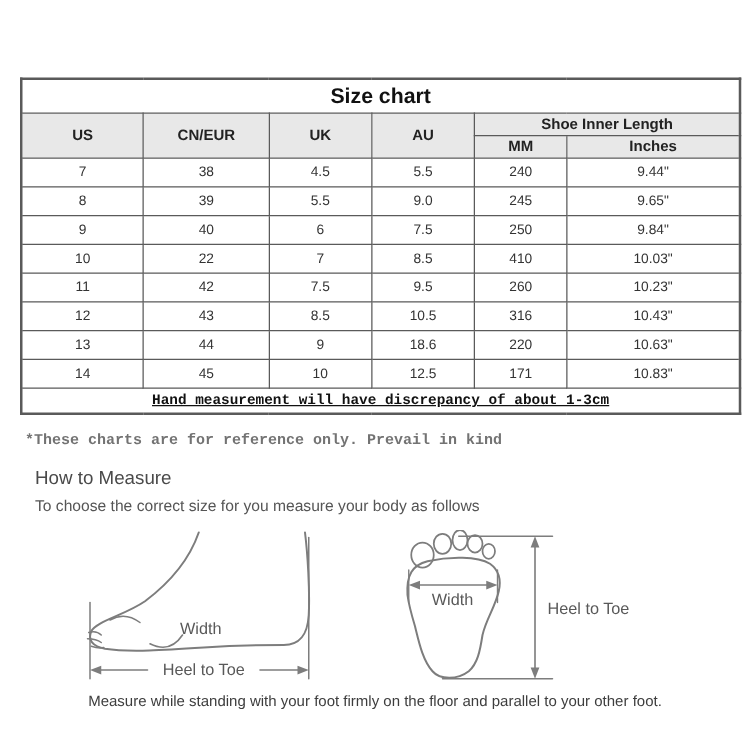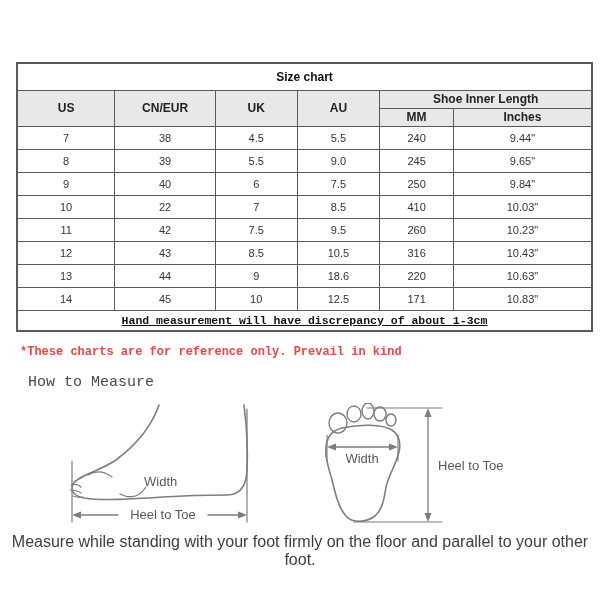--- a/index.html
+++ b/index.html
@@ -18,21 +18,21 @@
   }
   table.size-chart th, table.size-chart td {
     border: 1px solid #5a5a5a;
     text-align: center;
     vertical-align: middle;
     overflow: hidden;
     white-space: nowrap;
   }
   tr.title-row th {
     height: 27px;
-    font-size: 12px;
+    font-size: 17px;
     font-weight: bold;
     background: #ffffff;
     color: #111;
   }
   thead tr.col-row th {
     background: #e8e8e8;
     font-size: 12px;
     font-weight: bold;
     height: 18px;
     color: #222;
@@ -52,27 +52,26 @@
     background: #fff;
     text-decoration: underline;
   }
 
   
   .ref-note {
     margin: 13px 0 0 20px;
     font-family: "Liberation Mono", monospace;
     font-weight: bold;
     font-size: 12px;
-    color: #ef4444;
+    color: #737373;
   }
   .htm-heading {
     margin: 15px 0 0 28px;
     font-size: 15px;
     color: #4a4a4a;
-    font-family: Liberation Mono, monospace;
   }
   .htm-sub {
     margin: 7px 0 0 28px;
     font-size: 12.5px;
     color: #555;
   }
 
   
   .diagrams {
     margin: 12px 0 0 58px;
@@ -82,21 +81,21 @@
   }
   .diagram svg { display: block; }
   .diagram text {
     font-family: "Liberation Sans", sans-serif;
     fill: #595959;
   }
 
   .measure-caption {
     margin-top: 5px;
     text-align: center;
-    font-size: 16px;
+    font-size: 12px;
     color: #3d3d3d;
   }
 </style>
 </head>
 <body>
 
 <div class="page">
 
   <table class="size-chart">
     <colgroup>
@@ -192,20 +191,21 @@
     <tfoot>
       <tr>
         <td colspan="6">Hand measurement will have discrepancy of about 1-3cm</td>
       </tr>
     </tfoot>
   </table>
 
   <div class="ref-note">*These charts are for reference only. Prevail in kind</div>
 
   <div class="htm-heading">How to Measure</div>
+  <div class="htm-sub">To choose the correct size for you measure your body as follows</div>
 
   <div class="diagrams">
 
     <div class="diagram">
       <svg width="212" height="125" viewBox="0 0 212 125">
         <g fill="none" stroke="#7d7d7d" stroke-width="1.6" stroke-linecap="round">
 
           <path d="M101,2 C93,25 78,42 58,57 C42,68 19,73 15,81 C12,88 16,93 26,95 C45,98 75,96 105,94 C135,92 157,92 169,92 C182,92 188,84 189,68 C190,48 188,18 186,2"></path>
 
           <path d="M13,82 q6,-2 10,2" stroke-width="1.2"></path>

